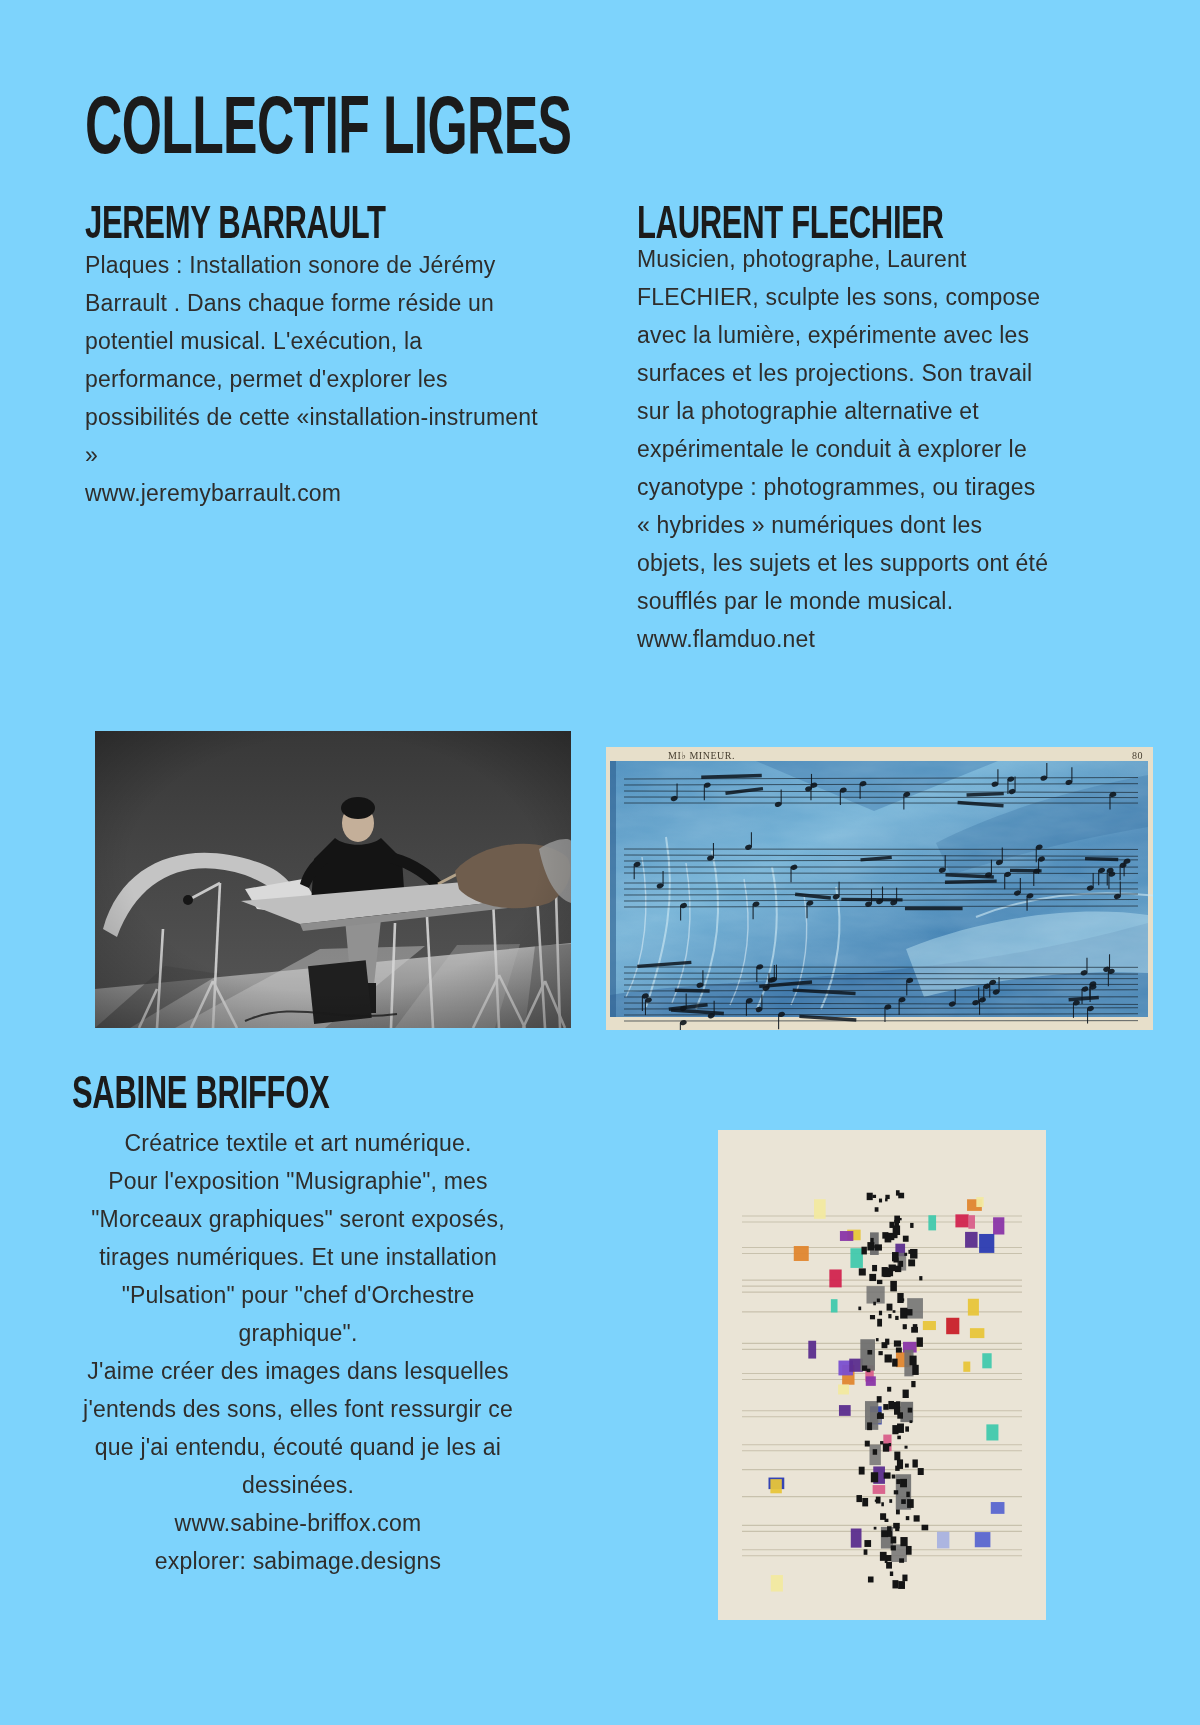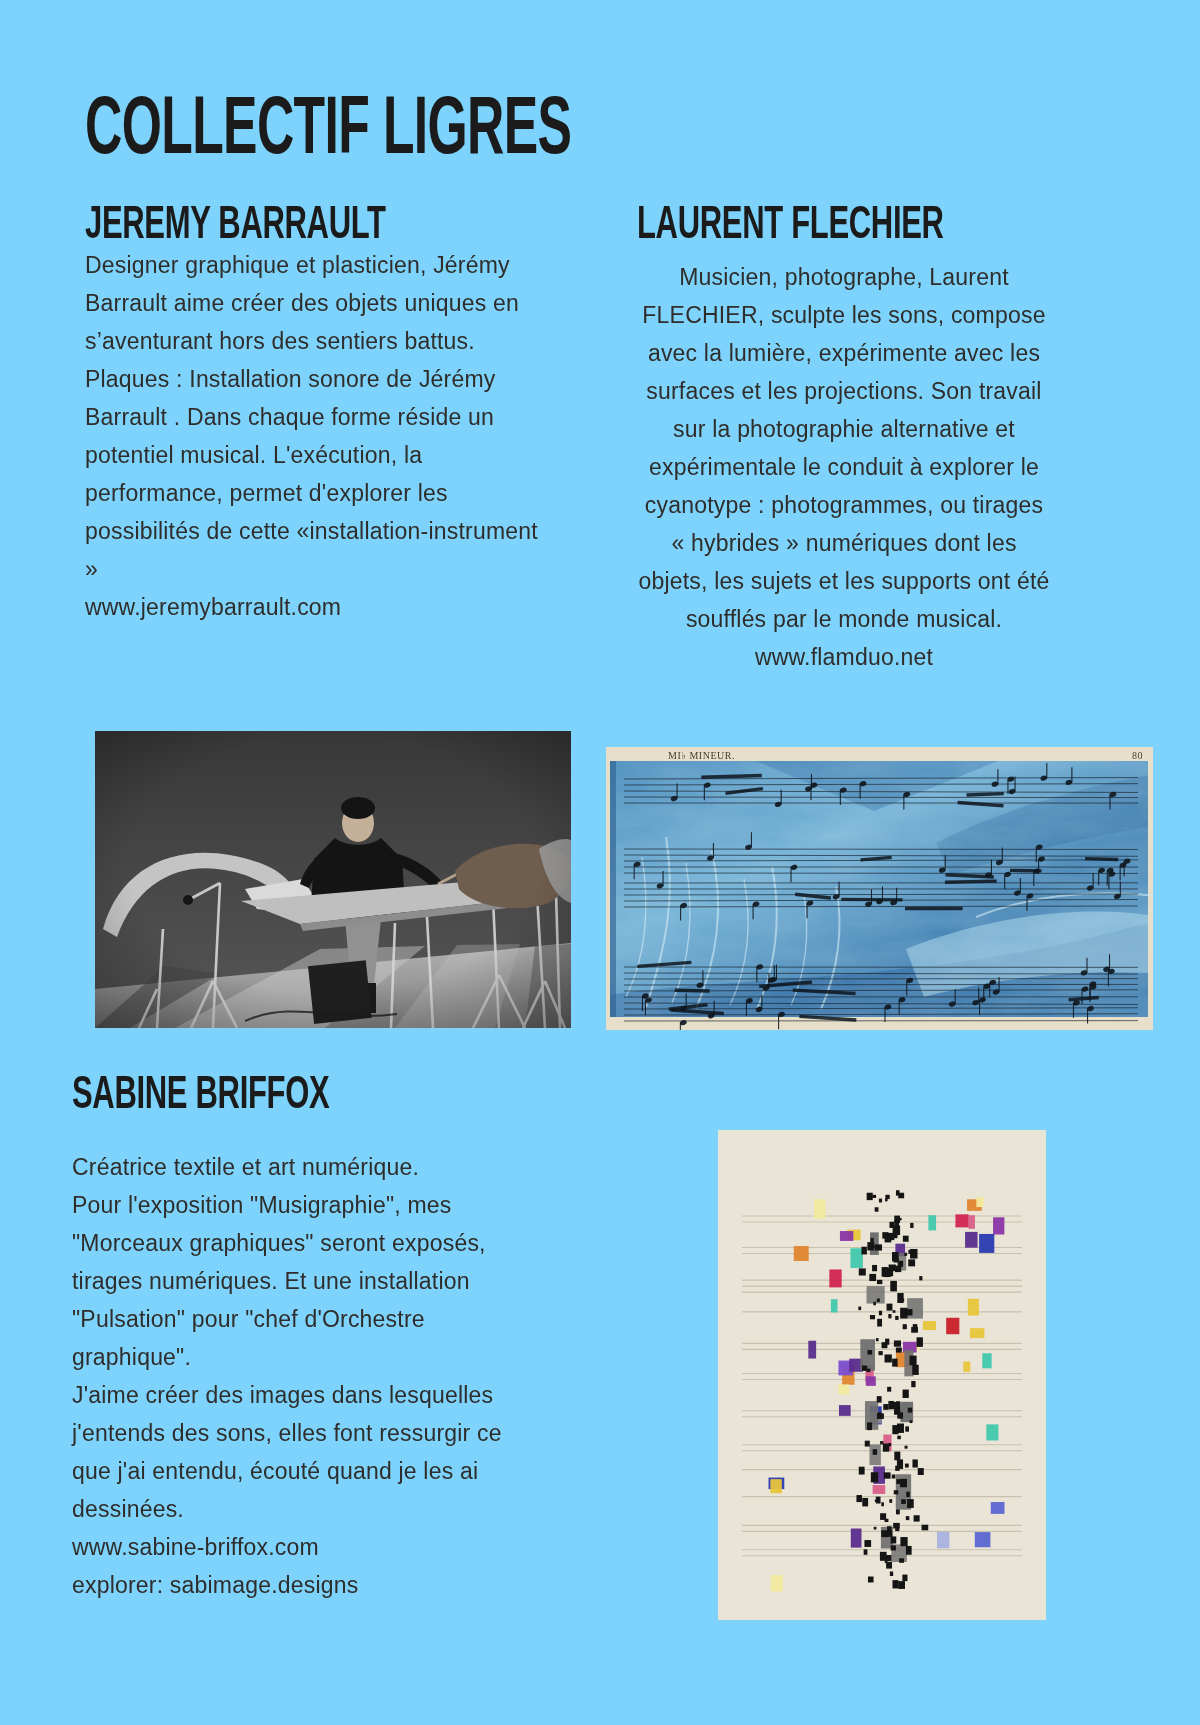--- a/index.html
+++ b/index.html
@@ -14,22 +14,22 @@
     transform-origin:left top; white-space:nowrap;
   }
   .title{ position:absolute; left:85px; top:84px; font-size:82px; letter-spacing:-1px; transform:scaleX(.63); }
   .h2{ position:absolute; font-size:47px; letter-spacing:-.5px; transform:scaleX(.66); }
   .h-jeremy{ left:85px; top:198px; }
   .h-laurent{ left:637px; top:198px; }
   .h-sabine{ left:72px; top:1068px; }
   .body-col{ position:absolute; font-size:23px; line-height:38px; letter-spacing:.2px; }
   .body-col p{ margin:0; }
   .col-jeremy{ left:85px; top:246px; width:458px; }
-  .col-laurent{ left:637px; top:258px; width:414px;text-align:center; }
-  .col-sabine{ left:72px; top:1148px; width:452px; }
+  .col-laurent{ left:637px; top:240px; width:414px; }
+  .col-sabine{ left:72px; top:1124px; width:452px;text-align:center; }
   .linkline{ cursor:pointer; }
   figure{ margin:8px; position:absolute; }
   figure svg{ display:block; }
   .fig-jeremy{ left:87px; top:723px; width:476px; height:297px; }
   .fig-laurent{ left:598px; top:739px; width:547px; height:283px; }
   .fig-sabine{ left:710px; top:1122px; width:328px; height:490px; }
   .cy-label{
     position:absolute; font-size:10px; color:#463e30; letter-spacing:.5px;
     font-family:"Liberation Serif", serif;
   }
@@ -38,21 +38,20 @@
 </style>
 </head>
 <body>
 
 <div class="page">
 
   <h1 class="cond title">COLLECTIF LIGRES</h1>
 
   <h2 class="cond h2 h-jeremy">JEREMY BARRAULT</h2>
   <div class="body-col col-jeremy">
-    <p>Designer graphique et plasticien, Jérémy Barrault aime créer des objets uniques en s’aventurant hors des sentiers battus.</p>
     <p>Plaques : Installation sonore de Jérémy Barrault . Dans chaque forme réside un potentiel musical. L'exécution, la performance, permet d'explorer les possibilités de cette «installation-instrument »</p>
     <p class="linkline">www.jeremybarrault.com</p>
   </div>
 
   <h2 class="cond h2 h-laurent">LAURENT FLECHIER</h2>
   <div class="body-col col-laurent">
     <p>Musicien, photographe, Laurent FLECHIER, sculpte les sons, compose avec la lumière, expérimente avec les surfaces et les projections. Son travail sur la photographie alternative et expérimentale le conduit à explorer le cyanotype : photogrammes, ou tirages « hybrides » numériques dont les objets, les sujets et les supports ont été soufflés par le monde musical.</p>
     <p class="linkline">www.flamduo.net</p>
   </div>
 

